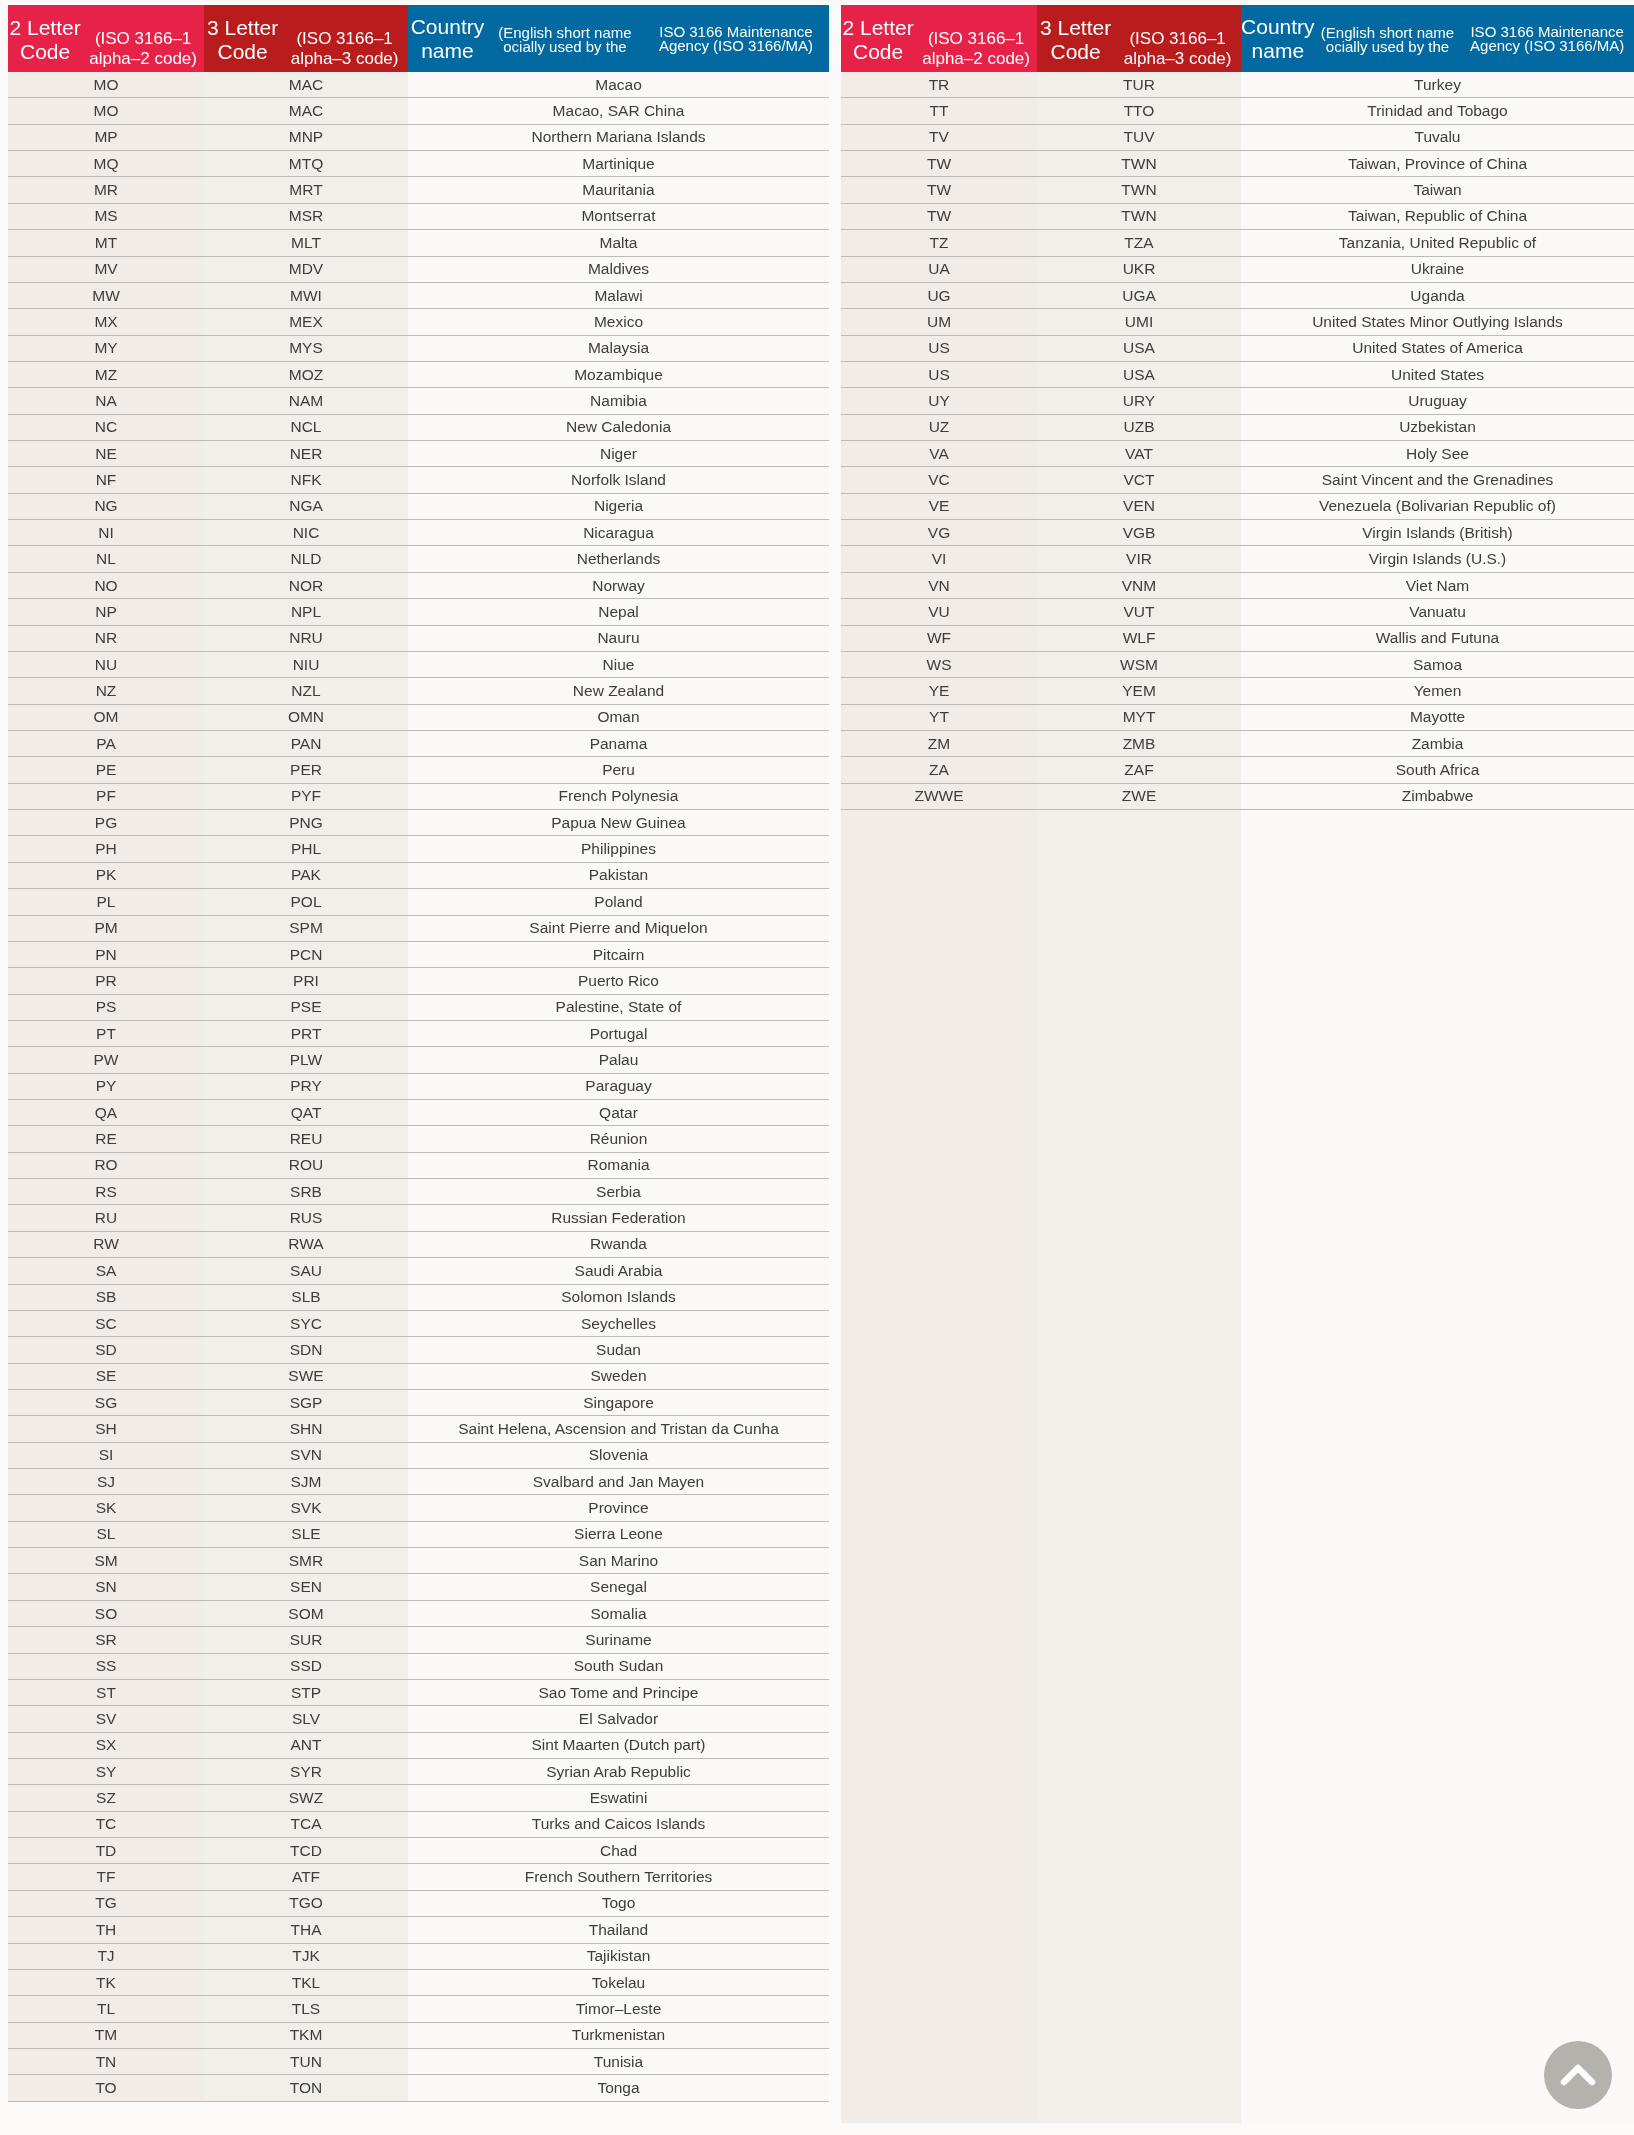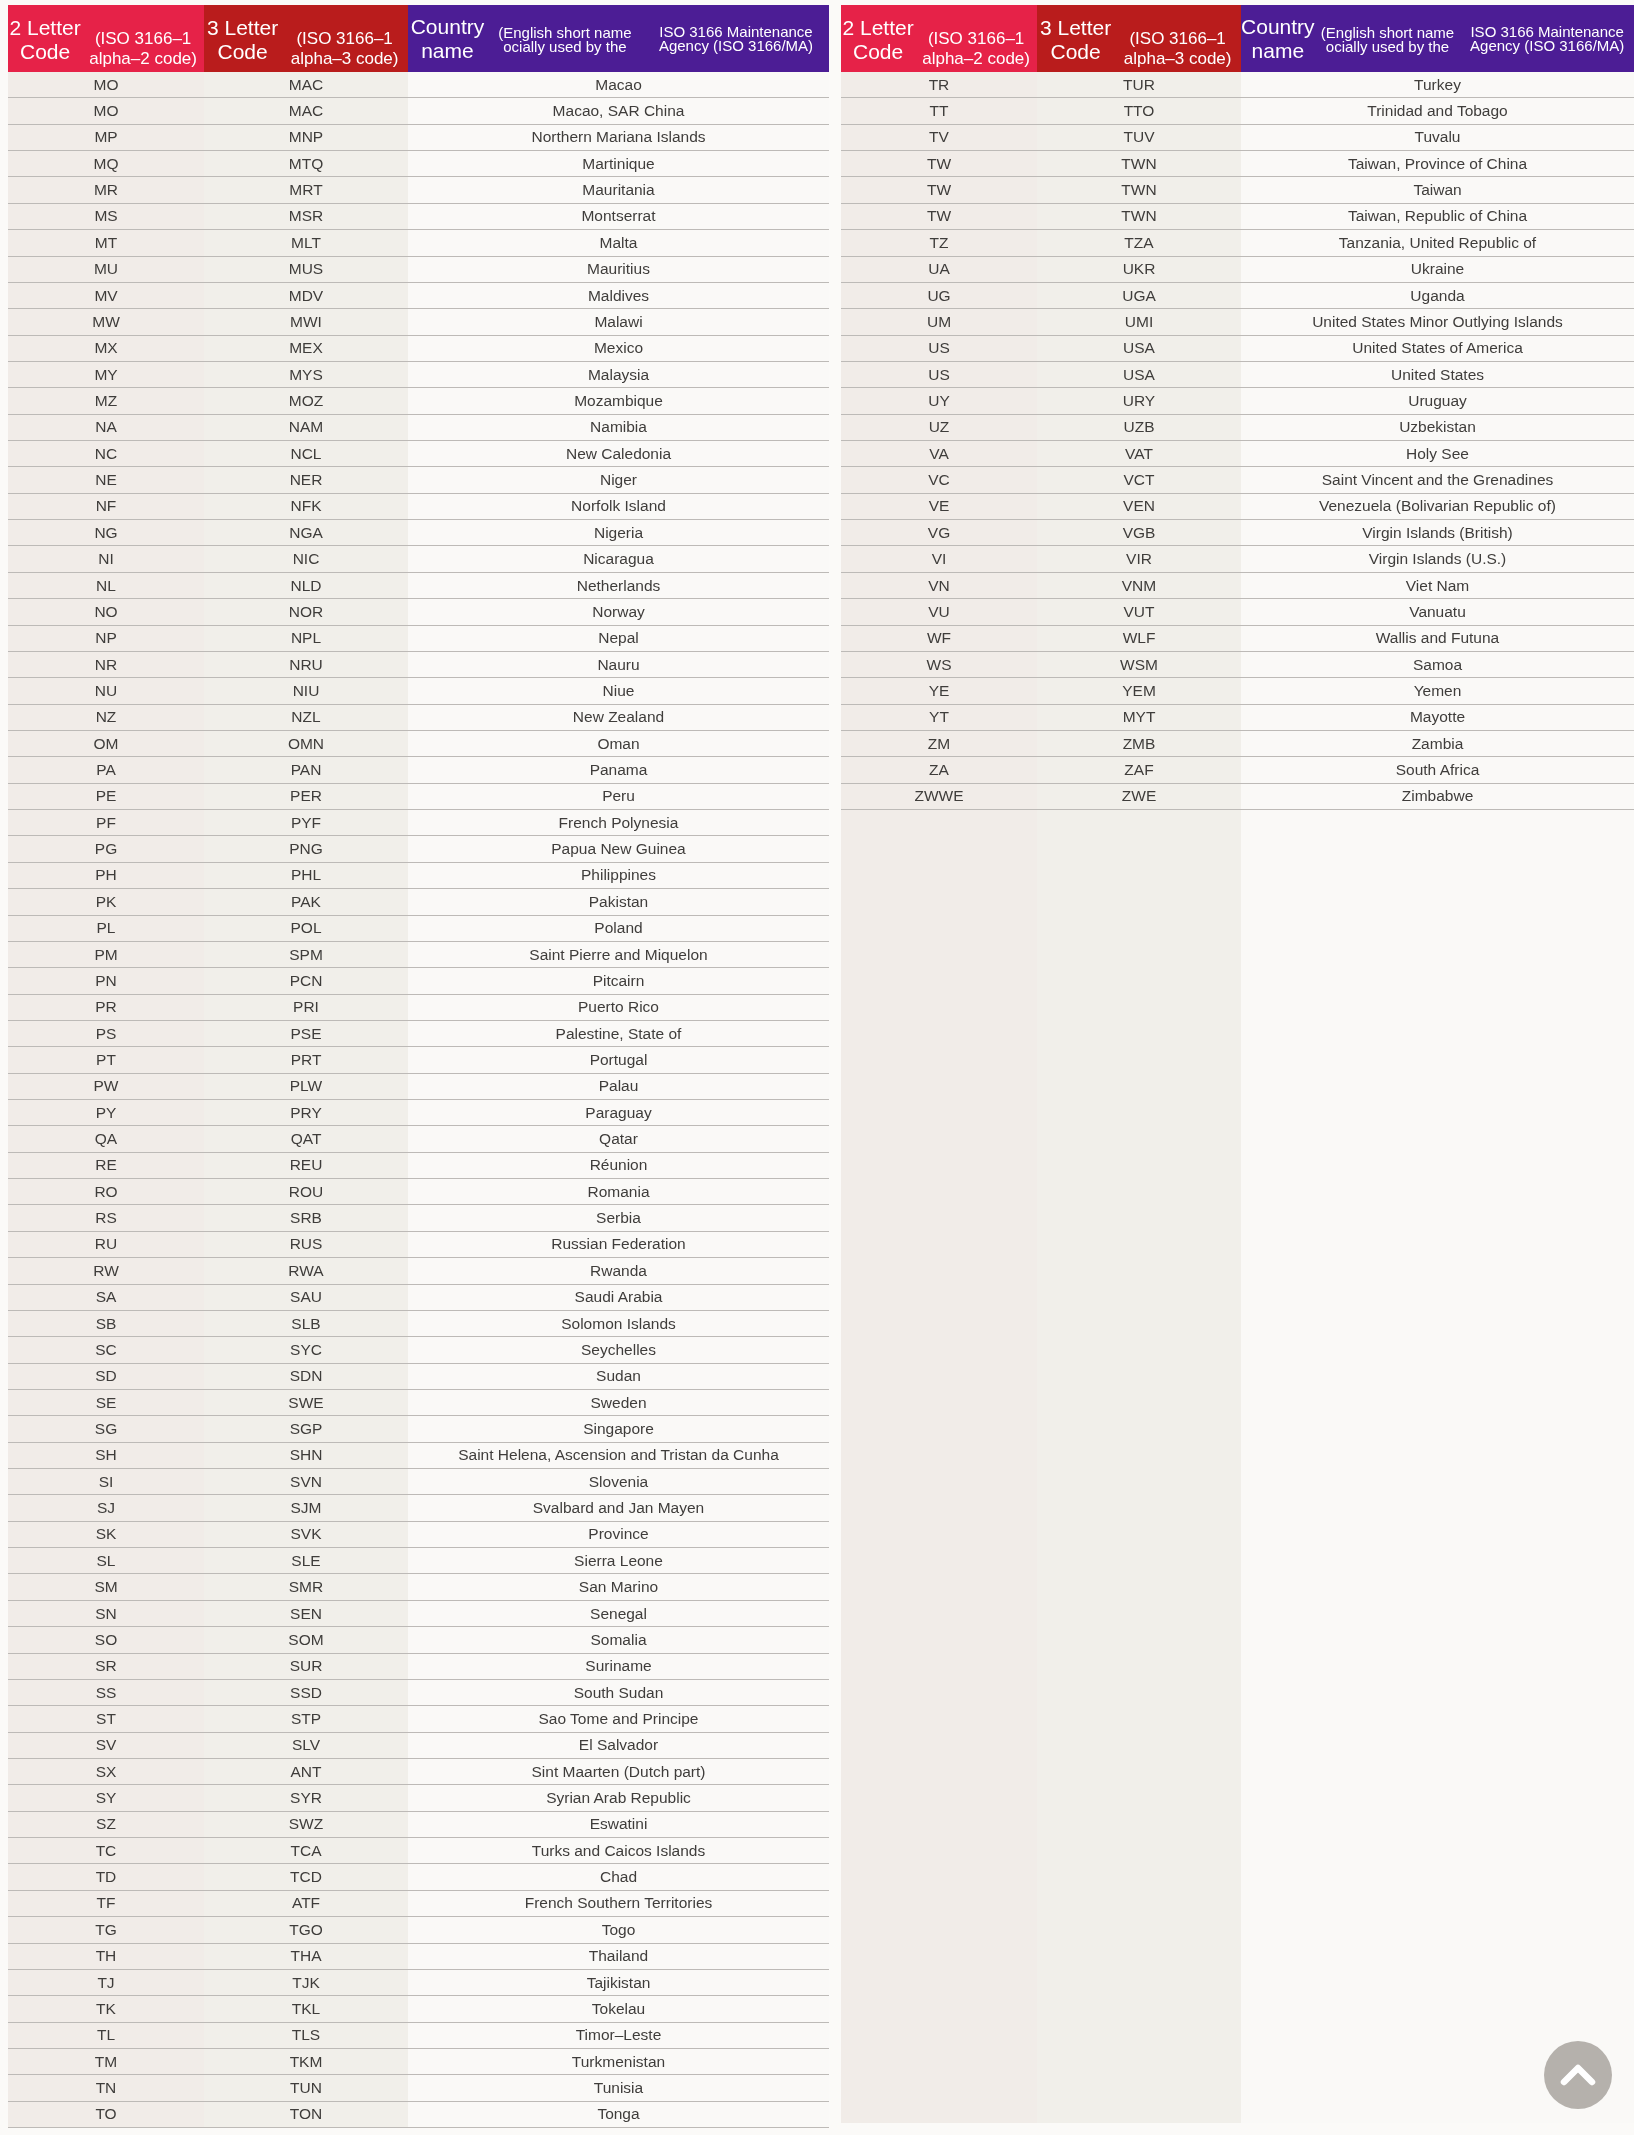--- a/index.html
+++ b/index.html
@@ -11,21 +11,21 @@
   .code-table{position:absolute;top:5px;}
   .code-table.left{left:8px;width:821px;height:2130px;}
   .code-table.right{
     left:841px;width:793px;height:2118px;
     background:linear-gradient(to right,#F1ECE8 0px,#F1ECE8 196px,#F1EFEA 196px,#F1EFEA 400px,#FAF9F7 400px,#FAF9F7 100%);
   }
   .thead{display:flex;height:67px;}
   .th{color:#FFFFFF;display:flex;flex-direction:row;align-items:center;justify-content:center;text-align:center;box-sizing:border-box;}
   .th.c1{width:196px;background:#E62248;}
   .th.c2{width:204px;background:#b91c1c;}
-  .th.c3{flex:1;background:#4c1d95;}
+  .th.c3{flex:1;background:#0369a1;}
   .th .title{font-size:21px;letter-spacing:0px;}
   .th.c1 .title,.th.c2 .title{margin-top:2px;}
   .th .sub{font-size:17px;margin-top:20px;}
   .th.c3 .title{margin-top:0;}
   .th.c3 .sub{font-size:15px;line-height:14px;margin-top:3px;}
   .rows{width:100%;}
   .row{display:flex;height:26.36px;box-sizing:border-box;border-bottom:1px solid #BDBAB7;}
   .cell{display:flex;align-items:center;justify-content:center;font-size:15.5px;color:#3F3D3B;white-space:nowrap;overflow:hidden;box-sizing:border-box;}
   .cell.c1{width:196px;background:#F1ECE8;}
   .cell.c2{width:204px;background:#F1EFEA;}
@@ -84,25 +84,20 @@
         <div class="cell c1">MS</div>
         <div class="cell c2">MSR</div>
         <div class="cell c3">Montserrat</div>
       </div>
       <div class="row">
         <div class="cell c1">MT</div>
         <div class="cell c2">MLT</div>
         <div class="cell c3">Malta</div>
       </div>
       <div class="row">
-        <div class="cell c1">MU</div>
-        <div class="cell c2">MUS</div>
-        <div class="cell c3">Mauritius</div>
-      </div>
-      <div class="row">
         <div class="cell c1">MV</div>
         <div class="cell c2">MDV</div>
         <div class="cell c3">Maldives</div>
       </div>
       <div class="row">
         <div class="cell c1">MW</div>
         <div class="cell c2">MWI</div>
         <div class="cell c3">Malawi</div>
       </div>
       <div class="row">

